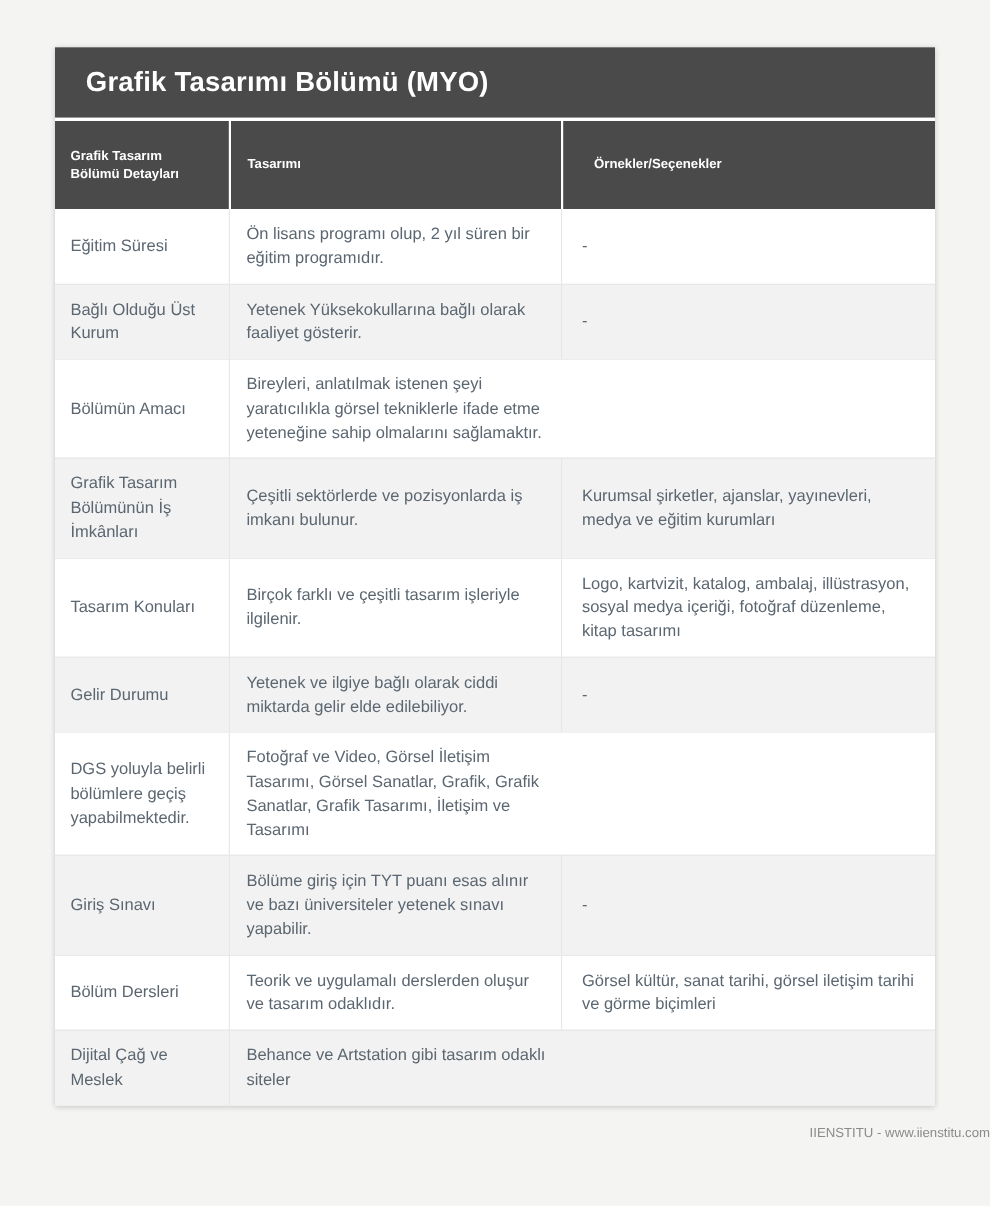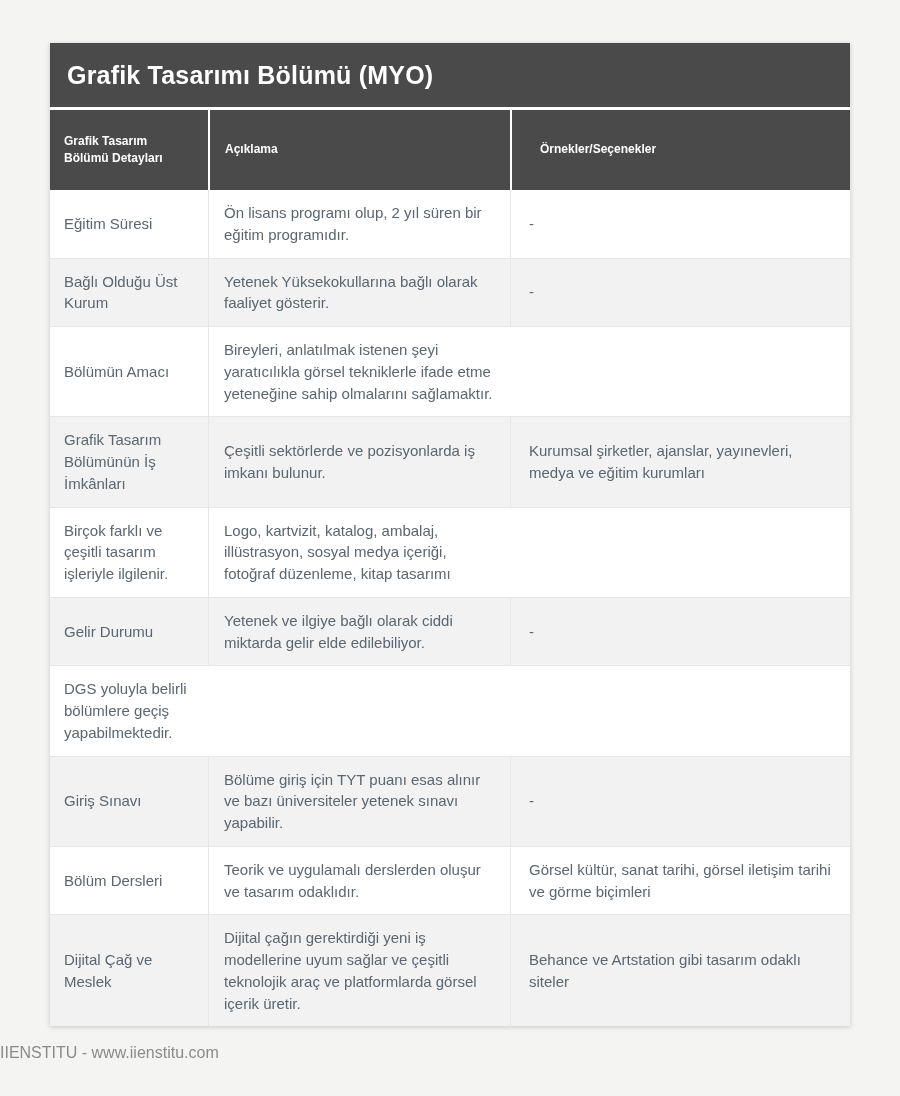--- a/index.html
+++ b/index.html
@@ -30,21 +30,21 @@
     margin: 0 auto;
     background: var(--card-bg);
     box-shadow: 0 1px 5px rgba(0,0,0,0.18);
   }
   .card-title {
     background: var(--header-bg);
     color: var(--header-text);
     height: 64px;
     display: flex;
     align-items: center;
-    padding: 0 17px;
+    padding: 0 28px;
     font-size: 25px;
     font-weight: bold;
     letter-spacing: 0.2px;
   }
   .thead {
     display: grid;
     grid-template-columns: 158px 302px 340px;
     background: var(--header-bg);
     border-top: 3px solid #ffffff;
     min-height: 83px;
@@ -74,36 +74,36 @@
     align-items: center;
     padding: 12px 14px;
     font-size: 15px;
     line-height: 1.45;
     min-height: 64px;
   }
   .cell + .cell { border-left: 1px solid var(--border); padding-left: 15px; }
   .cell:nth-child(3) { padding-left: 18px; }
 
   .footer {
-    text-align: left;
+    text-align: right;
     margin-top: 18px;
     color: var(--footer-text);
-    font-size: 16px;
+    font-size: 12px;
   }
 </style>
 </head>
 <body>
 
 <div class="page">
   <div class="card">
     <div class="card-title">Grafik Tasarımı Bölümü (MYO)</div>
 
     <div class="thead">
       <div class="th">Grafik Tasarım Bölümü Detayları</div>
-      <div class="th">Açıklama</div>
+      <div class="th">Tasarımı</div>
       <div class="th">Örnekler/Seçenekler</div>
     </div>
 
     <div class="tbody">
   <div class="row">
     <div class="cell">Eğitim Süresi</div>
     <div class="cell">Ön lisans programı olup, 2 yıl süren bir eğitim programıdır.</div>
     <div class="cell">-</div>
   </div>
 
@@ -118,48 +118,49 @@
     <div class="cell">Bireyleri, anlatılmak istenen şeyi yaratıcılıkla görsel tekniklerle ifade etme yeteneğine sahip olmalarını sağlamaktır.</div>
   </div>
 
   <div class="row alt">
     <div class="cell">Grafik Tasarım Bölümünün İş İmkânları</div>
     <div class="cell">Çeşitli sektörlerde ve pozisyonlarda iş imkanı bulunur.</div>
     <div class="cell">Kurumsal şirketler, ajanslar, yayınevleri, medya ve eğitim kurumları</div>
   </div>
 
   <div class="row">
+    <div class="cell">Tasarım Konuları</div>
     <div class="cell">Birçok farklı ve çeşitli tasarım işleriyle ilgilenir.</div>
     <div class="cell">Logo, kartvizit, katalog, ambalaj, illüstrasyon, sosyal medya içeriği, fotoğraf düzenleme, kitap tasarımı</div>
   </div>
 
   <div class="row alt">
     <div class="cell">Gelir Durumu</div>
     <div class="cell">Yetenek ve ilgiye bağlı olarak ciddi miktarda gelir elde edilebiliyor.</div>
     <div class="cell">-</div>
   </div>
 
   <div class="row">
     <div class="cell">DGS yoluyla belirli bölümlere geçiş yapabilmektedir.</div>
+    <div class="cell">Fotoğraf ve Video, Görsel İletişim Tasarımı, Görsel Sanatlar, Grafik, Grafik Sanatlar, Grafik Tasarımı, İletişim ve Tasarımı</div>
   </div>
 
   <div class="row alt">
     <div class="cell">Giriş Sınavı</div>
     <div class="cell">Bölüme giriş için TYT puanı esas alınır ve bazı üniversiteler yetenek sınavı yapabilir.</div>
     <div class="cell">-</div>
   </div>
 
   <div class="row">
     <div class="cell">Bölüm Dersleri</div>
     <div class="cell">Teorik ve uygulamalı derslerden oluşur ve tasarım odaklıdır.</div>
     <div class="cell">Görsel kültür, sanat tarihi, görsel iletişim tarihi ve görme biçimleri</div>
   </div>
 
   <div class="row alt">
     <div class="cell">Dijital Çağ ve Meslek</div>
-    <div class="cell">Dijital çağın gerektirdiği yeni iş modellerine uyum sağlar ve çeşitli teknolojik araç ve platformlarda görsel içerik üretir.</div>
     <div class="cell">Behance ve Artstation gibi tasarım odaklı siteler</div>
   </div>
 </div>
   </div>
 
   <div class="footer">IIENSTITU - www.iienstitu.com</div>
 </div>
 
 </body></html>

